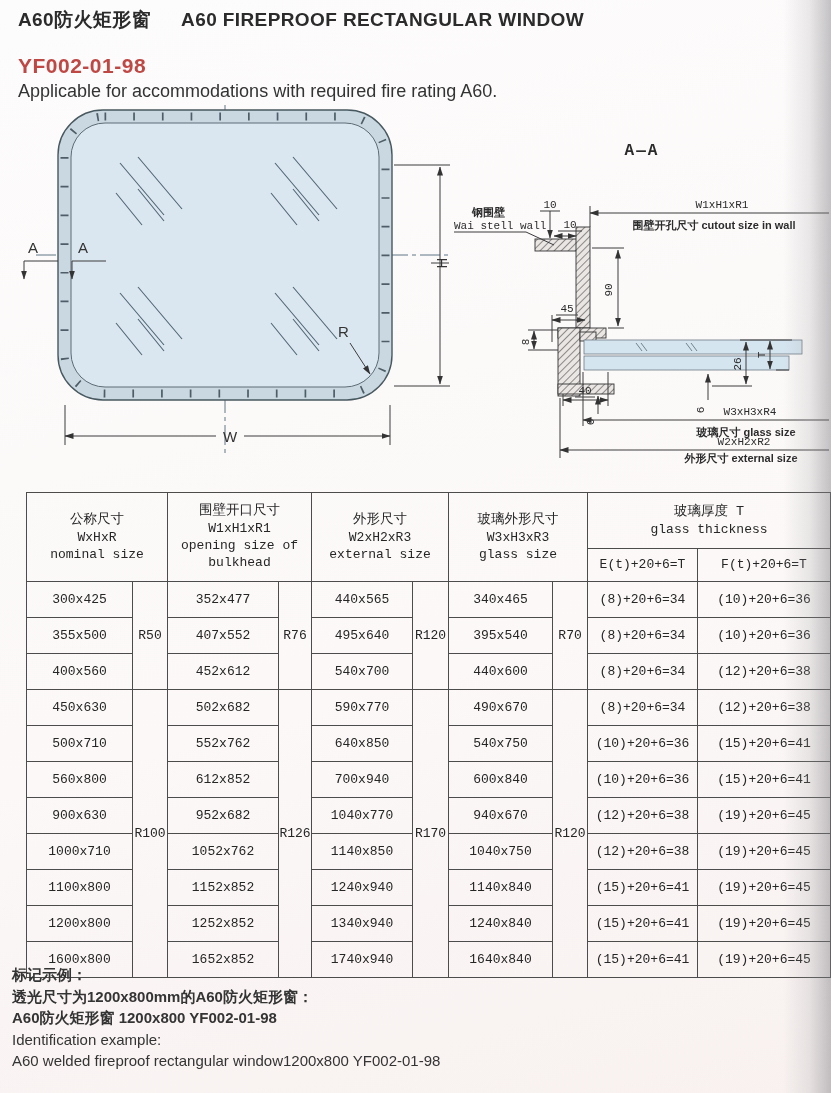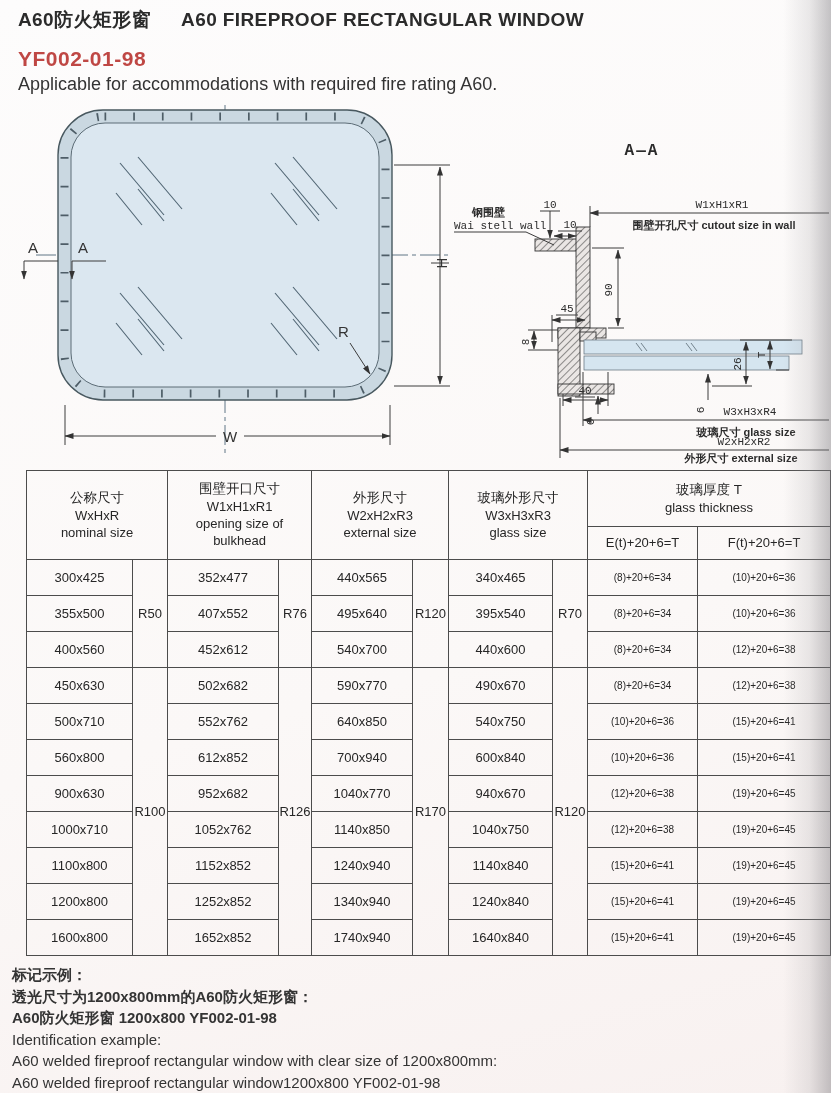--- a/index.html
+++ b/index.html
@@ -8,46 +8,46 @@
     background:linear-gradient(165deg,#fdfcfc 0%,#fbf8f7 60%,#f8f1f0 100%);
     font-family:"Liberation Sans",sans-serif;color:#2e2e2e;
   }
   .edge-shade{
     position:absolute;right:0;top:0;bottom:0;width:48px;pointer-events:none;z-index:50;
     background:linear-gradient(90deg,rgba(170,170,172,0) 0%,rgba(165,163,166,0.22) 55%,rgba(125,123,128,0.45) 100%);
   }
   .hdr{position:absolute;left:18px;top:7px;z-index:2;}
   .title-line{font-size:19px;font-weight:bold;color:#2b2b2b;letter-spacing:.4px;}
   .title-line .en{margin-left:30px;}
-  .model{font-size:21px;font-weight:bold;color:#bf4744;margin-top:14px;letter-spacing:.5px;}
+  .model{font-size:21px;font-weight:bold;color:#bf4744;margin-top:21px;letter-spacing:.5px;}
   .desc-zh{font-size:15px;font-weight:600;margin-top:6px;color:#353535;}
   .desc-en{font-size:18px;margin-top:3px;color:#333;}
   svg.fv{position:absolute;left:20px;top:103px;z-index:1;}
   svg.sv{position:absolute;left:450px;top:128px;z-index:1;}
   .cl{stroke:#4e6878;stroke-width:.9;stroke-dasharray:20 4 4 4;fill:none;}
   .dl{stroke:#3c3c3c;stroke-width:1;fill:none;}
   .lt{font-family:"Liberation Sans",sans-serif;font-size:15px;fill:#333;}
   .dm{font-family:"Liberation Mono",monospace;font-size:11px;fill:#2b2b2b;}
   .zh{font-family:"Liberation Sans",sans-serif;font-size:11px;font-weight:600;fill:#2b2b2b;}
   .svt{font-family:"Liberation Mono",monospace;font-size:16px;font-weight:bold;fill:#2b2b2b;letter-spacing:2px;}
   table.spec{
-    position:absolute;left:26px;top:470px;width:804px;z-index:2;
-    border-collapse:collapse;table-layout:fixed;
+    position:absolute;left:26px;top:492px;width:804px;z-index:2;
+    border-collapse:collapse;table-layout:fixed;font-family:Liberation Mono, monospace;
   }
   .spec th,.spec td{
     border:1.4px solid #4c4c4c;text-align:center;vertical-align:middle;
     font-weight:normal;color:#262626;padding:0;overflow:hidden;
   }
   .spec thead tr.h1{height:56px;}
   .spec thead tr.h2{height:33px;}
   .spec thead th{font-size:13px;line-height:1.32;}
   .spec thead .hz{font-size:13.5px;}
   .spec tbody tr{height:36px;}
   .spec tbody td{font-size:13px;}
-  .spec tbody td.fcell{font-size:10px;}
+  .spec tbody td.fcell{font-size:13px;}
   .foot{position:absolute;left:12px;top:964px;font-size:15px;line-height:21.6px;color:#343434;z-index:2;}
   .foot .zh-l{font-weight:600;}
 </style>
 </head>
 <body>
 
 <div class="page">
 
   <div class="hdr">
     <div class="title-line">
@@ -372,18 +372,17 @@
           <td class="fcell">(19)+20+6=45</td>
         </tr>
       </tbody>
   </table>
 
   <div class="foot" id="foot">
       <div class="zh-l">标记示例：</div>
       <div class="zh-l">透光尺寸为1200x800mm的A60防火矩形窗：</div>
       <div class="zh-l">A60防火矩形窗 1200x800 YF002-01-98</div>
       <div class="en-l">Identification example:</div>
-      <div class="en-l">A60 welded fireproof rectangular window with clear size of 1200x800mm:</div>
       <div class="en-l">A60 welded fireproof rectangular window1200x800 YF002-01-98</div>
     </div>
 
   <div class="edge-shade"></div>
 </div>
 
 </body></html>

